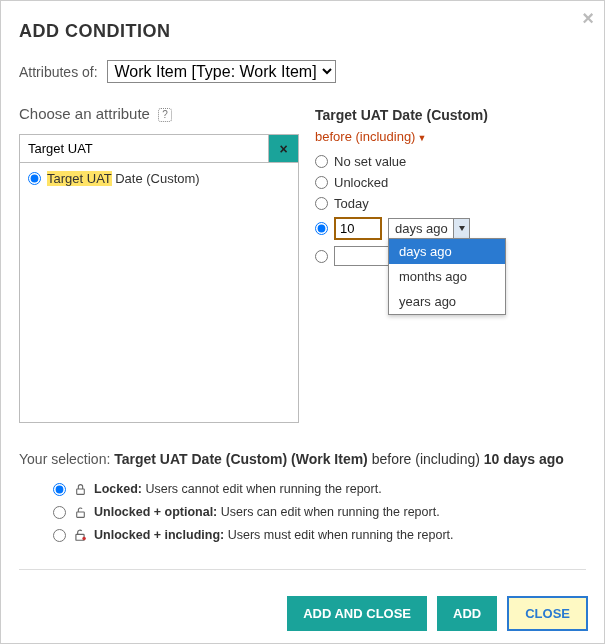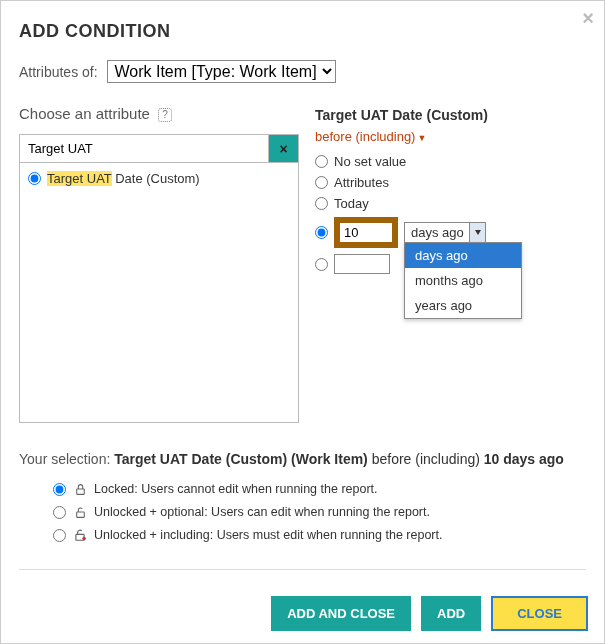--- a/index.html
+++ b/index.html
@@ -19,40 +19,40 @@
   .clear-btn { width: 30px; background: #1aa39a; color: #222; border: 1px solid #bbb; border-left: none; display:flex; align-items:center; justify-content:center; cursor:pointer; font-size:14px; font-weight:bold; }
   .result-list { border: 1px solid #bbb; border-top: none; height: 260px; padding: 6px 8px; overflow:auto; }
   .result-item { display:flex; align-items:center; gap:6px; padding: 2px 0; }
   .result-item input[type=radio] { margin:0; }
   .hl { background: #ffe366; }
   .right-title { font-weight: bold; font-size: 14px; margin: 2px 0 6px 0; }
   .link-row { color: #c2410c; font-size: 13px; margin-bottom: 10px; }
   .link-row .caret { font-size: 9px; margin-left: 2px; }
   .val-row { display:flex; align-items:center; gap:6px; margin: 6px 0; font-size: 13px; }
   .val-row input[type=radio] { margin:0; }
-  .num-input { width: 64px; border: 6px solid #a16207; padding: 2px 4px; font-size: 13px; }
+  .num-input { width: 48px; border: 2px solid #a16207; padding: 2px 4px; font-size: 13px; }
   .unit-select { position: relative; display:inline-block; }
   .unit-box { border: 1px solid #888; padding: 2px 18px 2px 6px; font-size: 13px; min-width: 82px; background:#fff; position:relative; }
   .unit-box .arrow { position:absolute; right:0; top:0; bottom:0; width:16px; background:#dce7f3; border-left:1px solid #888; display:flex; align-items:center; justify-content:center; }
   .unit-box .arrow::after { content:""; border-left:3px solid transparent; border-right:3px solid transparent; border-top:5px solid #333; }
   .dropdown { position:absolute; left:0; top:20px; border:1px solid #888; background:#fff; min-width:118px; box-shadow:0 2px 4px rgba(0,0,0,0.2); z-index:10; }
   .dropdown-item { padding:5px 10px; font-size:13px; cursor:pointer; }
   .dropdown-item.active { background:#2a7ad1; color:#fff; }
   .blank-input { width: 56px; border: 1px solid #888; padding: 2px 4px; height: 20px; }
   .selection-block { margin-top: 28px; font-size: 14px; }
   .selection-block .lead { color:#555; }
   .lock-options { margin: 14px 0 0 34px; }
   .lock-row { display:flex; align-items:center; gap:6px; margin: 7px 0; font-size: 12.5px; }
   .lock-row input[type=radio]{ margin:0; }
   .lock-icon { display:inline-flex; width:16px; height:16px; align-items:center; justify-content:center; color:#666; }
-  .lock-row b { font-weight:normal; }
+  .lock-row b { font-weight:bold; }
   .footer { position:absolute; bottom:12px; right:16px; display:flex; gap:10px; }
   .btn { padding: 10px 16px; font-size: 13px; font-weight: bold; border: none; cursor:pointer; }
   .btn-primary { background:#1aa39a; color:#fff; }
-  .btn-outline { background:#fde047; color:#2a7ad1; border:2px solid #2a7ad1; padding:8px 24px; }
+  .btn-outline { background:#fef9c3; color:#2a7ad1; border:2px solid #2a7ad1; padding:8px 16px; }
   hr.div { margin-top: 26px; border:none; border-top:1px solid #ddd; }
 </style>
 </head>
 <body>
 
 <div class="dialog">
   <div class="close-x">×</div>
   <h1 class="title">ADD CONDITION</h1>
 
   <div class="attr-row">
@@ -87,21 +87,21 @@
       <div class="link-row">
         <span>before (including)</span><span class="caret">▼</span>
       </div>
 
       <div class="val-row">
         <input type="radio" name="val" style="">
         <span>No set value</span>
       </div>
       <div class="val-row">
         <input type="radio" name="val" style="">
-        <span>Attributes</span>
+        <span>Unlocked</span>
       </div>
       <div class="val-row">
         <input type="radio" name="val" style="">
         <span>Today</span>
       </div>
       <div class="val-row">
         <input type="radio" name="val" checked="" style="">
         <input class="num-input" type="text" value="10" style="">
         <div class="unit-select">
           <div class="unit-box">

